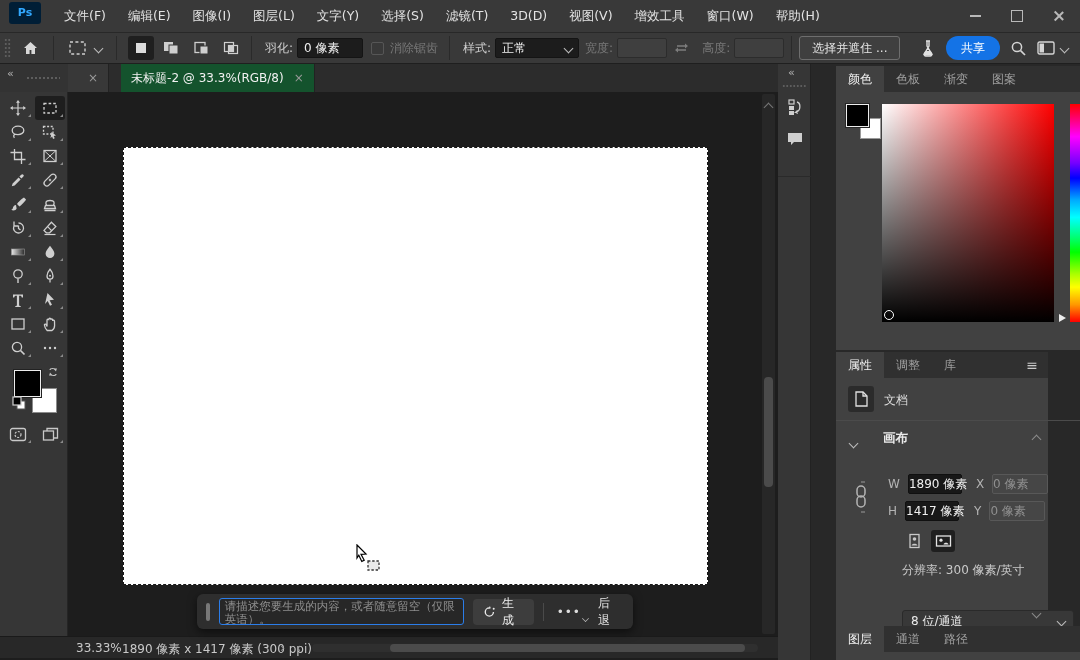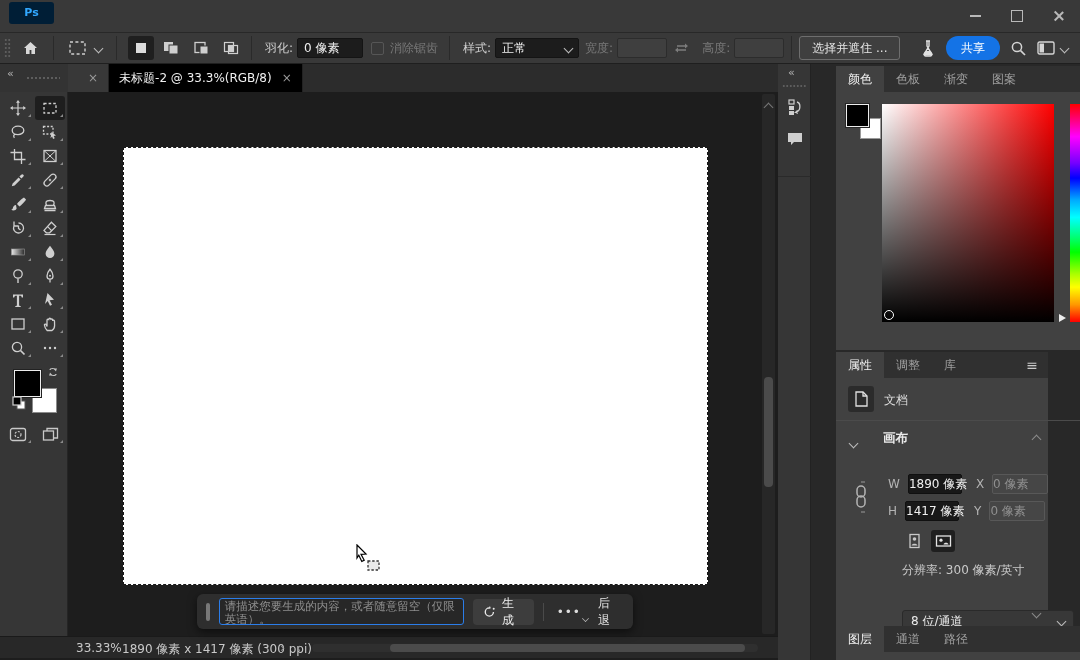--- a/index.html
+++ b/index.html
@@ -3,21 +3,21 @@
 <meta charset="utf-8">
 <style>
   html,body{margin:0;padding:0;background:#111;}
   .app{position:relative;width:1080px;height:660px;background:#1d1d1d;overflow:hidden;
        font-family:"DejaVu Sans","Liberation Sans",sans-serif;color:#d6d6d6;font-size:12px;
        -webkit-font-smoothing:antialiased;}
   .abs{position:absolute;}
   svg{display:block;}
   
   .titlebar{left:0;top:0;width:1080px;height:32px;background:#393939;display:flex;align-items:center;}
-  .pslogo{width:45px;height:22px;margin:0 12px 7px 9px;border-radius:3px;background:#001e36;color:#31a8ff;
+  .pslogo{width:32px;height:22px;margin:0 12px 7px 9px;border-radius:3px;background:#001e36;color:#31a8ff;
           font-weight:bold;font-size:11px;display:flex;align-items:center;justify-content:center;}
   .menus{display:flex;align-items:center;height:100%;}
   .menu-item{padding:0 11px;line-height:32px;color:#e3e3e3;font-size:12.5px;cursor:default;}
   .winctl{margin-left:auto;display:flex;align-items:center;height:100%;}
   .winbtn{width:42px;height:100%;display:flex;align-items:center;justify-content:center;color:#b9b9b9;}
   .wc-min{width:11px;height:1.5px;background:#b9b9b9;}
   .wc-max{width:10px;height:10px;border:1.5px solid #b9b9b9;}
   .wc-x{position:relative;width:12px;height:12px;}
   .wc-x:before,.wc-x:after{content:"";position:absolute;left:5px;top:0;width:1.5px;height:12px;background:#b9b9b9;}
   .wc-x:before{transform:rotate(45deg);} .wc-x:after{transform:rotate(-45deg);}
@@ -50,21 +50,21 @@
   .chev.up{transform:rotate(-135deg);}
   
   .tabstrip{left:0;top:64px;width:778px;height:28px;background:#2c2c2c;display:flex;align-items:flex-end;}
   .tab-leftcell{width:68px;height:100%;position:relative;background:#333;}
   .collapse{position:absolute;left:7px;top:3px;color:#b5b5b5;font-size:11px;letter-spacing:-1px;}
   .hgrip{position:absolute;left:26px;top:12px;width:34px;height:5px;
          background:radial-gradient(circle,#5d5d5d 1px,transparent 1.2px);background-size:4px 4px;}
   .doctab{height:28px;display:flex;align-items:center;padding:0 10px;box-sizing:border-box;
           border-right:1px solid #222;font-size:12px;white-space:nowrap;}
   .doctab.inactive{background:#383838;color:#9c9c9c;}
-  .doctab.active{background:#000000;color:#f1f1f1;}
+  .doctab.active{background:#14532d;color:#f1f1f1;margin-left:12px;}
   .tabclose{margin-left:10px;color:#9a9a9a;font-size:12px;}
   
   .toolbar{left:0;top:92px;width:68px;height:546px;background:#363636;border-right:1px solid #252525;
            box-sizing:border-box;}
   .tools{display:grid;grid-template-columns:32px 32px;justify-content:center;padding-top:4px;}
   .tool{width:30px;height:24px;display:flex;align-items:center;justify-content:center;position:relative;margin:0 1px;}
   .tool:after{content:"";position:absolute;right:2px;bottom:3px;border-left:3px solid transparent;
               border-bottom:3px solid #8a8a8a;}
   .tool.sel{background:#1e1e1e;border-radius:3px;}
   .swatches{position:absolute;left:14px;top:276px;width:44px;height:46px;}
@@ -160,20 +160,34 @@
   .panel-layers{left:812px;top:626px;width:268px;height:34px;}
   .txt{white-space:nowrap;}
 </style>
 </head>
 <body>
 
 <div class="app">
 
   <div class="abs titlebar">
     <div class="pslogo">Ps</div>
+    <div class="menus" id="menus">
+        <span class="menu-item">文件(F)</span>
+        <span class="menu-item">编辑(E)</span>
+        <span class="menu-item">图像(I)</span>
+        <span class="menu-item">图层(L)</span>
+        <span class="menu-item">文字(Y)</span>
+        <span class="menu-item">选择(S)</span>
+        <span class="menu-item">滤镜(T)</span>
+        <span class="menu-item">3D(D)</span>
+        <span class="menu-item">视图(V)</span>
+        <span class="menu-item">增效工具</span>
+        <span class="menu-item">窗口(W)</span>
+        <span class="menu-item">帮助(H)</span>
+      </div>
     <div class="winctl">
       <div class="winbtn">
           <span class="wc-min"></span>
         </div>
       <div class="winbtn">
           <span class="wc-max"></span>
         </div>
       <div class="winbtn">
           <span class="wc-x"></span>
         </div>

